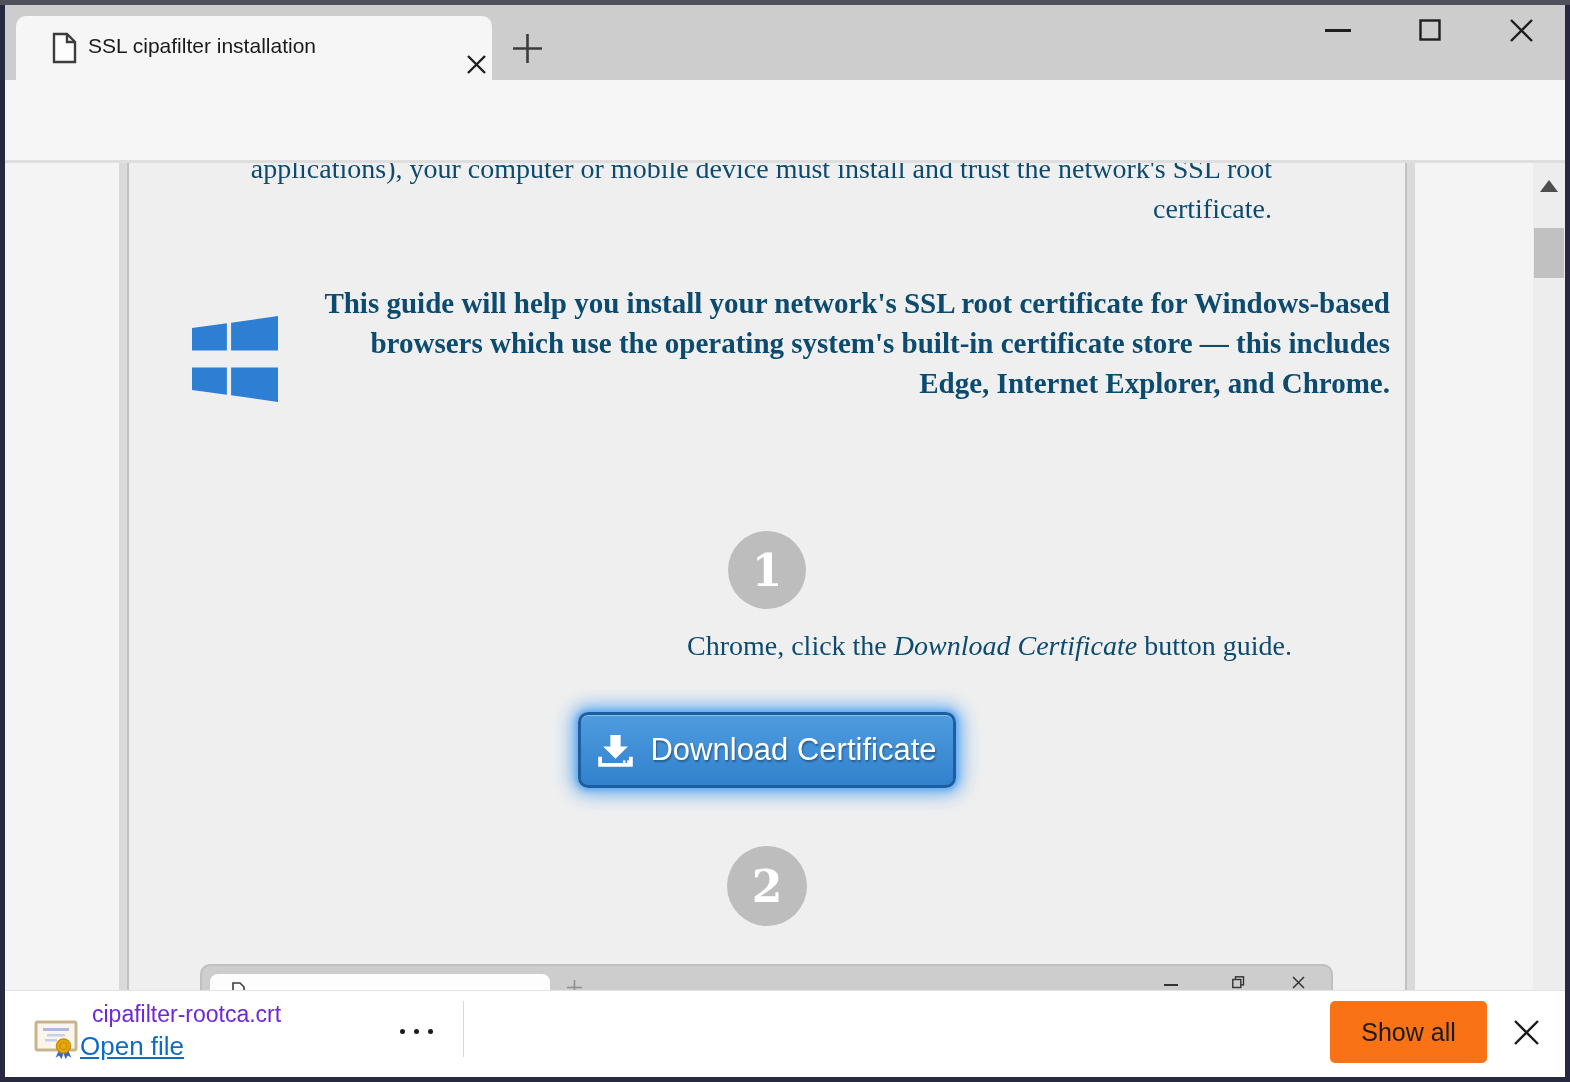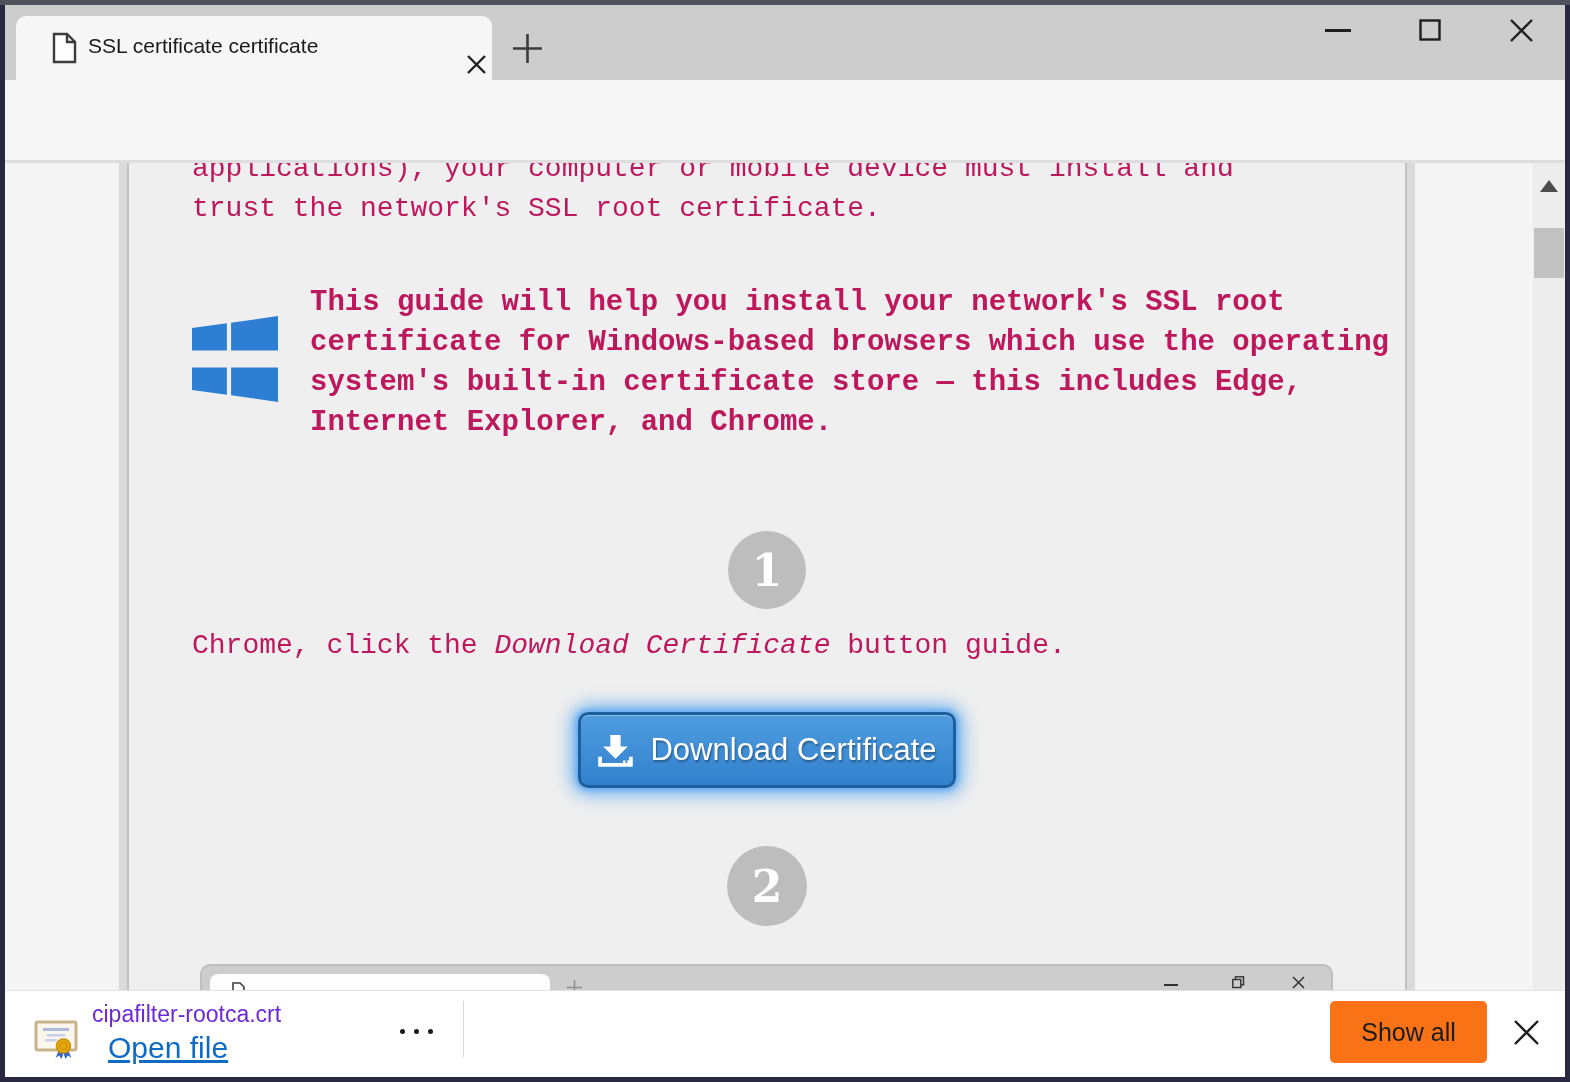--- a/index.html
+++ b/index.html
@@ -19,21 +19,21 @@
   .toolbar-divider{position:absolute;left:0;top:160px;width:1570px;height:3px;background:#dedede;}
   .addressbar{position:absolute;left:290px;top:97px;width:980px;height:55px;background:#ffffff;
               border:1px solid #ececec;border-radius:12px;display:flex;align-items:center;}
   .url{font-size:28px;white-space:nowrap;margin-left:52px;}
   .url .dim{color:#757575;}
   .url .host{color:#1b1b1b;}
   
   .page{position:absolute;left:0;top:163px;width:1570px;height:827px;background:#f4f4f4;overflow:hidden;}
   .strip{position:absolute;top:0;height:827px;}
   .container{position:absolute;left:129px;top:0;width:1276px;height:827px;background:#efefef;}
-  .serif{font-family:Liberation Mono, monospace;color:#be185d;}
+  .serif{font-family:Liberation Serif, serif;color:#0c4a6e;text-align:right;}
   .para{position:absolute;font-size:28px;line-height:40px;}
   .step-circle{position:absolute;background:#bdbdbd;border-radius:50%;display:flex;
                align-items:center;justify-content:center;}
   .step-num{font-family:"DejaVu Serif",serif;font-weight:bold;font-size:44px;color:#ffffff;}
   .dl-btn{position:absolute;left:578px;top:549px;width:378px;height:76px;border-radius:10px;
           border:3px solid #1c5e9e;background:linear-gradient(180deg,#4f9cdf 0%,#3181cd 100%);
           box-shadow:0 0 18px 6px rgba(96,170,240,.95),0 0 5px 2px rgba(96,170,240,.9),
                      inset 0 1px 0 rgba(255,255,255,.35);
           display:flex;align-items:center;justify-content:center;gap:16px;cursor:pointer;}
   .dl-btn-label{color:#fff;font-size:31px;text-shadow:1px 2px 2px rgba(0,0,0,.35);white-space:nowrap;}
@@ -45,41 +45,41 @@
   
   .scrollbar{position:absolute;left:1533px;top:0;width:32px;height:827px;background:#ededed;}
   .scroll-up{position:absolute;left:7px;top:17px;width:0;height:0;
              border-left:9px solid transparent;border-right:9px solid transparent;
              border-bottom:12px solid #4d4d4d;}
   .scroll-thumb{position:absolute;left:1px;top:65px;width:30px;height:50px;background:#c1c1c1;}
   
   .shelf{position:absolute;left:0;top:990px;width:1570px;height:92px;background:#ffffff;
          border-top:1px solid #e3e3e3;}
   .filename{position:absolute;left:92px;top:10px;font-size:23px;color:#6d28d9;white-space:nowrap;}
-  .openfile{position:absolute;left:108px;top:40px;font-size:30px;color:#0f6cc4;
+  .openfile{position:absolute;left:80px;top:40px;font-size:26px;color:#0f6cc4;
             text-decoration:underline;white-space:nowrap;cursor:pointer;}
   .dots{display:flex;gap:9px;align-items:center;}
   .dots i{width:5px;height:5px;border-radius:50%;background:#1b1b1b;}
   .shelf-divider{position:absolute;left:463px;top:10px;width:1px;height:56px;background:#d9d9d9;}
   .showall{position:absolute;left:1330px;top:10px;width:157px;height:62px;background:#f97316;
            border-radius:5px;display:flex;align-items:center;justify-content:center;
            font-size:25px;color:#1b1b1b;cursor:pointer;}
 </style>
 </head>
 <body>
 
 <div class="window">
 
   <div class="titlebar">
     <div class="tab">
       <svg class="abs" style="left:36px;top:16px;" width="25" height="32" viewBox="0 0 25 32">
         <path d="M2 2 h13 l8 8 v20 h-21 z" fill="#fdfdfd" stroke="#3c3c3c" stroke-width="2.4"></path>
         <path d="M15 2 v8 h8" fill="none" stroke="#3c3c3c" stroke-width="2.4"></path>
       </svg>
-      <span class="tab-title">SSL certificate certificate</span>
+      <span class="tab-title">SSL cipafilter installation</span>
       <svg class="abs" style="left:450px;top:38px;" width="21" height="21" viewBox="0 0 21 21">
         <path d="M2 2 L19 19 M19 2 L2 19" stroke="#1f1f1f" stroke-width="2.4" fill="none"></path>
       </svg>
     </div>
     <svg class="abs" style="left:511px;top:32px;" width="33" height="33" viewBox="0 0 33 33">
       <path d="M16.5 2 V31 M2 16.5 H31" stroke="#3c3c3c" stroke-width="2.6" fill="none"></path>
     </svg>
     <div class="abs" style="left:1325px;top:29px;width:26px;height:3px;background:#1f1f1f;"></div>
     <svg class="abs" style="left:1419px;top:19px;" width="22" height="22" viewBox="0 0 22 22">
       <rect x="1.5" y="1.5" width="19" height="19" fill="none" stroke="#1f1f1f" stroke-width="2.4"></rect>

